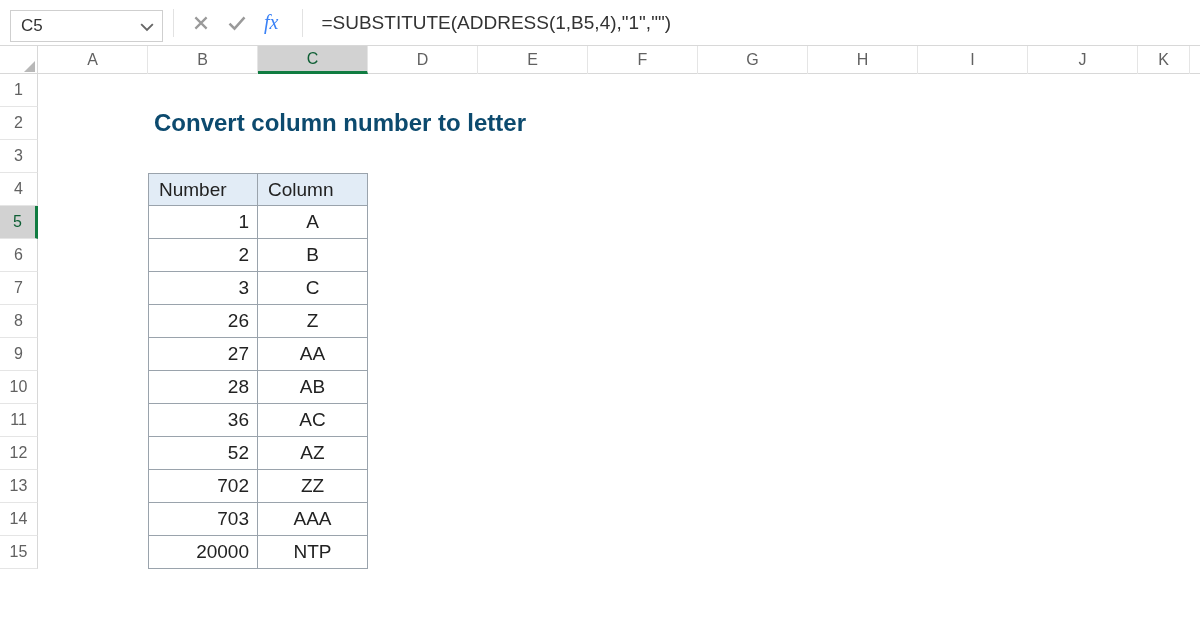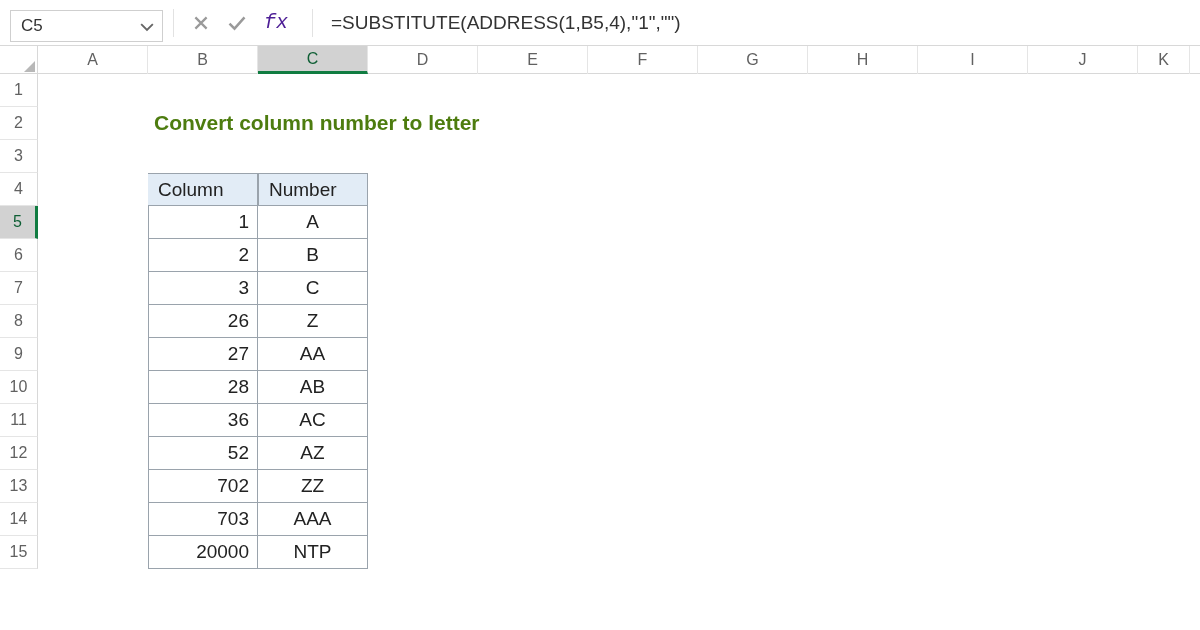--- a/index.html
+++ b/index.html
@@ -25,21 +25,21 @@
     padding: 0 8px 0 10px;
     font-size: 17px;
     color: #333;
     margin-top: 6px;
   }
   .name-box .chev { width: 14px; height: 14px; }
   .fb-divider { width: 1px; height: 28px; background: #e2e2e2; margin: 0 10px; }
   .fb-btns { display: flex; align-items: center; gap: 14px; padding: 0 8px 0 6px; }
   .fb-btns .ico { width: 22px; height: 22px; display: flex; align-items: center; justify-content: center; color: #9a9a9a; }
   .fb-btns .ico svg { stroke: currentColor; }
-  .fb-fx { font-family: Liberation Mono, monospace; font-style: italic; font-size: 20px; color: #4c1d95; padding: 0 6px 0 2px; }
+  .fb-fx { font-family: Liberation Serif, serif; font-style: italic; font-size: 20px; color: #3b82f6; padding: 0 6px 0 2px; }
   .formula-input {
     flex: 1;
     height: 32px;
     border: none;
     outline: none;
     font-size: 19px;
     font-family: "Segoe UI", Arial, sans-serif;
     color: #333;
     padding-left: 8px;
   }
@@ -88,21 +88,21 @@
   .cC { width: 110px; }
   .cD { width: 110px; }
   .cE { width: 110px; }
   .cF { width: 110px; }
   .cG { width: 110px; }
   .cH { width: 110px; }
   .cI { width: 110px; }
   .cJ { width: 110px; }
   .cK { width: 52px; }
 
-  .title-text { font-weight: 700; font-size: 21px; white-space: nowrap; overflow: visible; position: absolute; left: 6px; color:#4d7c0f; }
+  .title-text { font-weight: 700; font-size: 24px; white-space: nowrap; overflow: visible; position: absolute; left: 6px; color:#0c4a6e; }
 
   
   .hdr { background: #e2ecf6; border: 1px solid #9aa3ac; justify-content: flex-start; padding-left: 10px; }
   .hdrR { border-left: none; }
   .td  { border: 1px solid #9aa3ac; border-top: none; }
   .tdL { justify-content: flex-end; padding-right: 8px; }
   .tdR { border-left: none; justify-content: center; }
 
   
   .selwrap { position:absolute; pointer-events:none; }
@@ -202,22 +202,22 @@
       <div class="cell cG"></div>
       <div class="cell cH"></div>
       <div class="cell cI"></div>
       <div class="cell cJ"></div>
       <div class="cell cK"></div>
     </div>
 
     <div class="row">
       <div class="row-h">4</div>
       <div class="cell cA"></div>
+      <div class="cell cB hdr">Number</div>
       <div class="cell cC hdr hdrR">Column</div>
-      <div class="cell cB hdr">Number</div>
       <div class="cell cD"></div>
       <div class="cell cE"></div>
       <div class="cell cF"></div>
       <div class="cell cG"></div>
       <div class="cell cH"></div>
       <div class="cell cI"></div>
       <div class="cell cJ"></div>
       <div class="cell cK"></div>
     </div>
 

